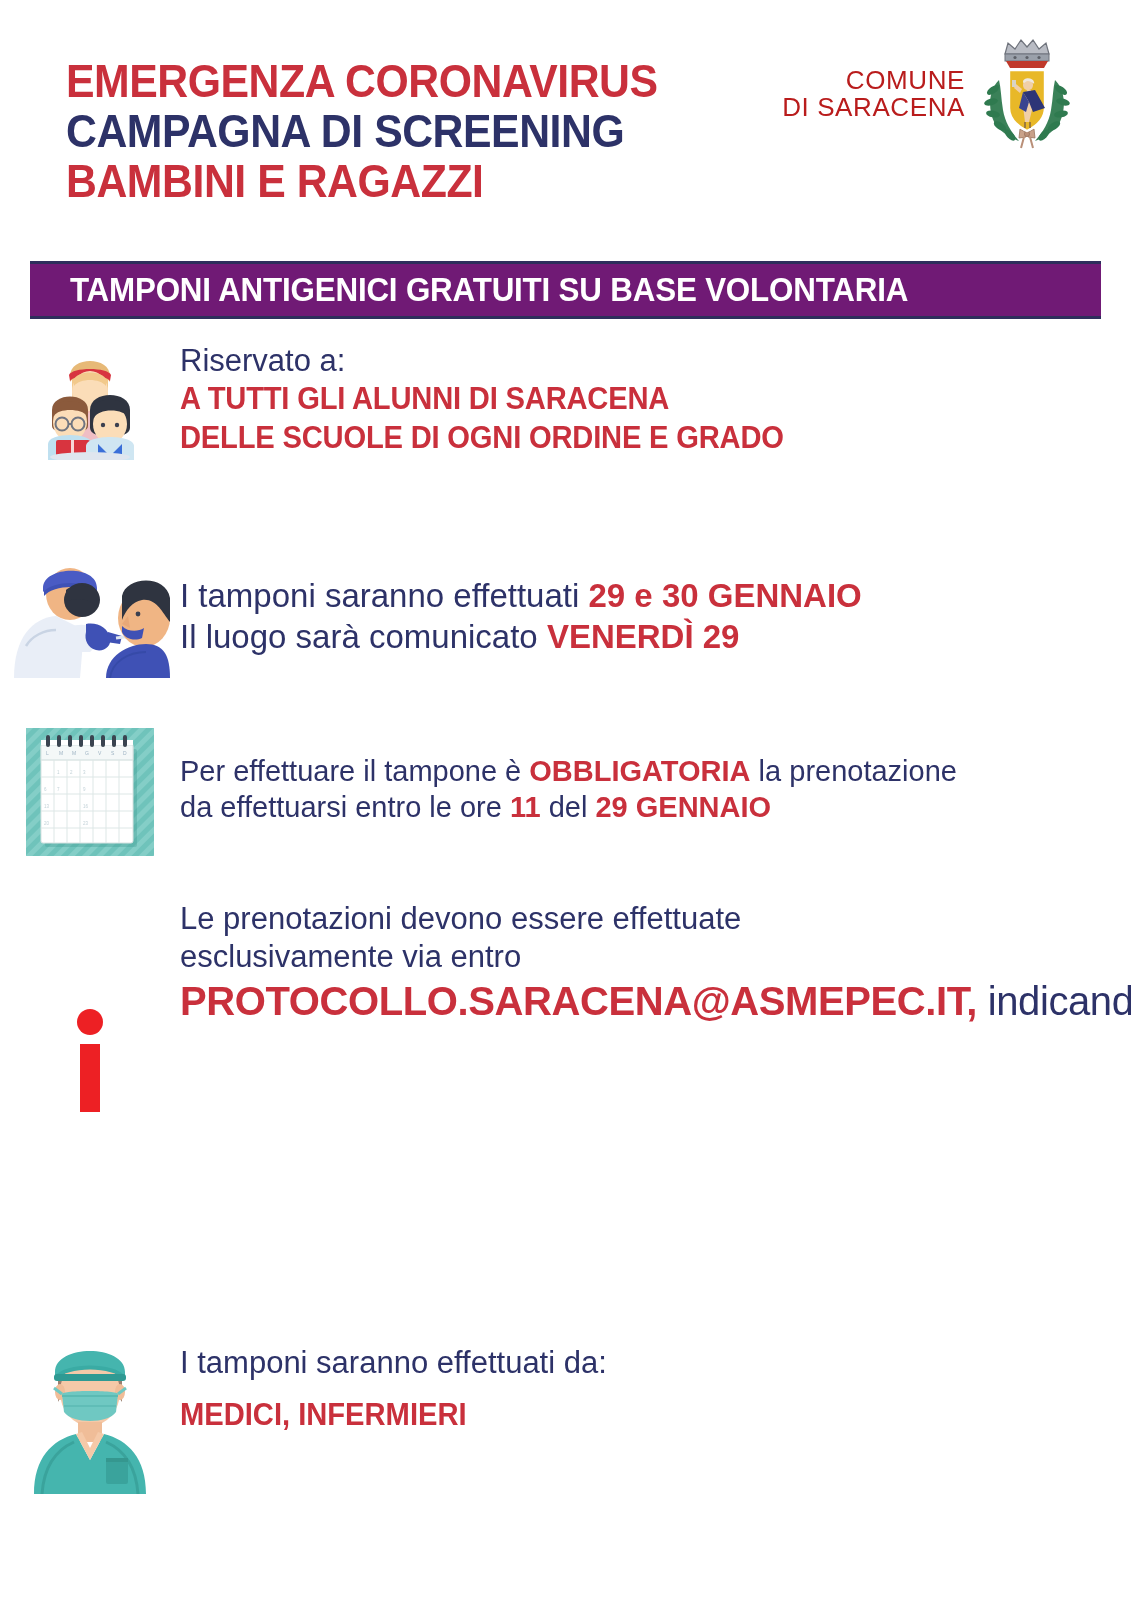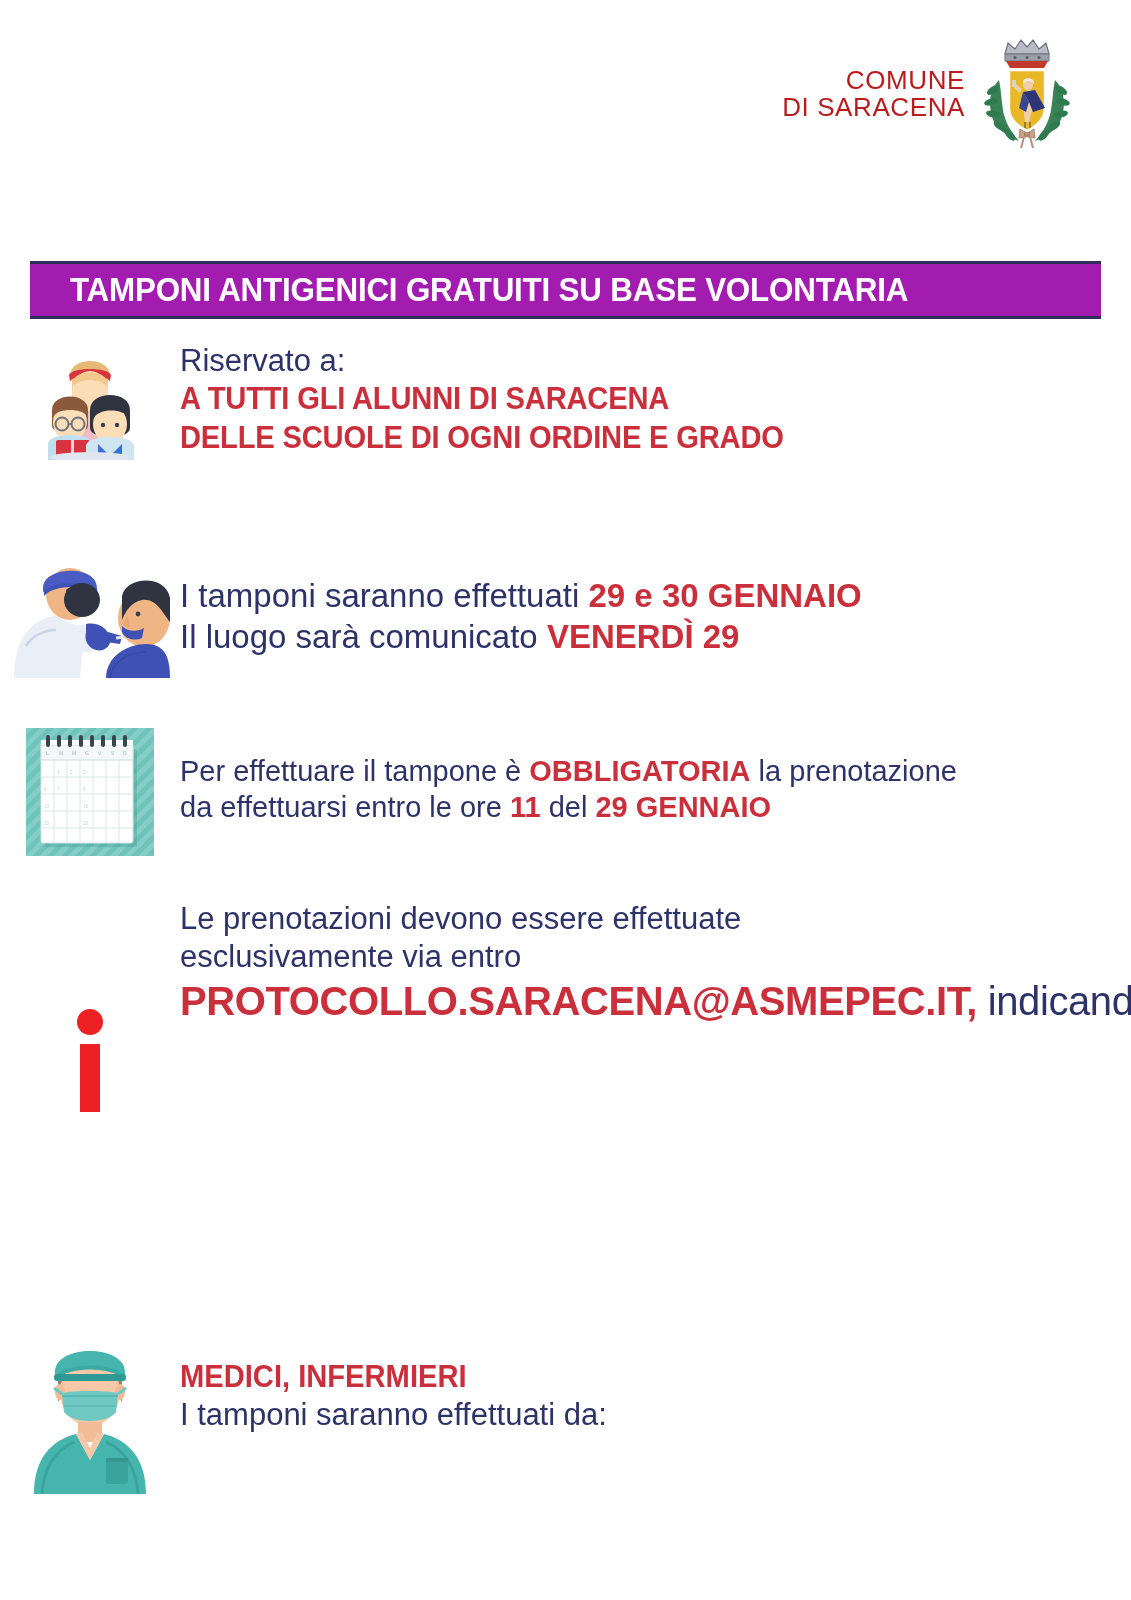--- a/index.html
+++ b/index.html
@@ -68,21 +68,21 @@
     white-space: nowrap;
   }
 
   
   .banner {
     position: absolute;
     left: 30px;
     top: 261px;
     width: 1071px;
     height: 58px;
-    background: #a21caf;
+    background: #701a75;
     border-top: 3px solid #2e2e5c;
     border-bottom: 3px solid #2e2e5c;
     display: flex;
     align-items: center;
   }
   .banner-text {
     color: #ffffff;
     font-size: 33px;
     font-weight: bold;
     letter-spacing: -0.2px;
@@ -153,20 +153,25 @@
   .icon-info     { width: 40px;  height: 106px; }
   .icon-doc      { width: 124px; height: 164px; }
 </style>
 </head>
 <body>
 
 <div class="poster">
 
   <div class="header">
 
+    <div class="title-block">
+      <div class="title-line title-red">EMERGENZA CORONAVIRUS</div>
+      <div class="title-line title-navy">CAMPAGNA DI SCREENING</div>
+      <div class="title-line title-red">BAMBINI E RAGAZZI</div>
+    </div>
 
     <div class="logo-wrap">
       <div class="logo-text">
         <div>COMUNE</div>
         <div>DI SARACENA</div>
       </div>
 
       <span>
         <svg width="96" height="120" viewBox="0 0 96 120">
 
@@ -438,20 +443,20 @@
 
           <path d="M14 164 C16 136 28 120 46 112" stroke="#3aa39c" stroke-width="3" fill="none"></path>
           <path d="M110 164 C108 136 96 120 78 112" stroke="#3aa39c" stroke-width="3" fill="none"></path>
 
           <rect x="78" y="128" width="22" height="26" rx="2" fill="#3aa39c"></rect>
           <rect x="78" y="128" width="22" height="4" fill="#35978f"></rect>
         </svg>
       </span>
     </div>
     <div class="text-col" style="padding-top:14px;">
+      <div class="ln t-navy reg s5-line">I tamponi saranno effettuati da:</div>
       <div class="ln t-red bold s5-line" style="margin-top:14px;">
         <span class="cond">MEDICI, INFERMIERI</span>
       </div>
-      <div class="ln t-navy reg s5-line">I tamponi saranno effettuati da:</div>
     </div>
   </div>
 
 </div>
 
 </body></html>

